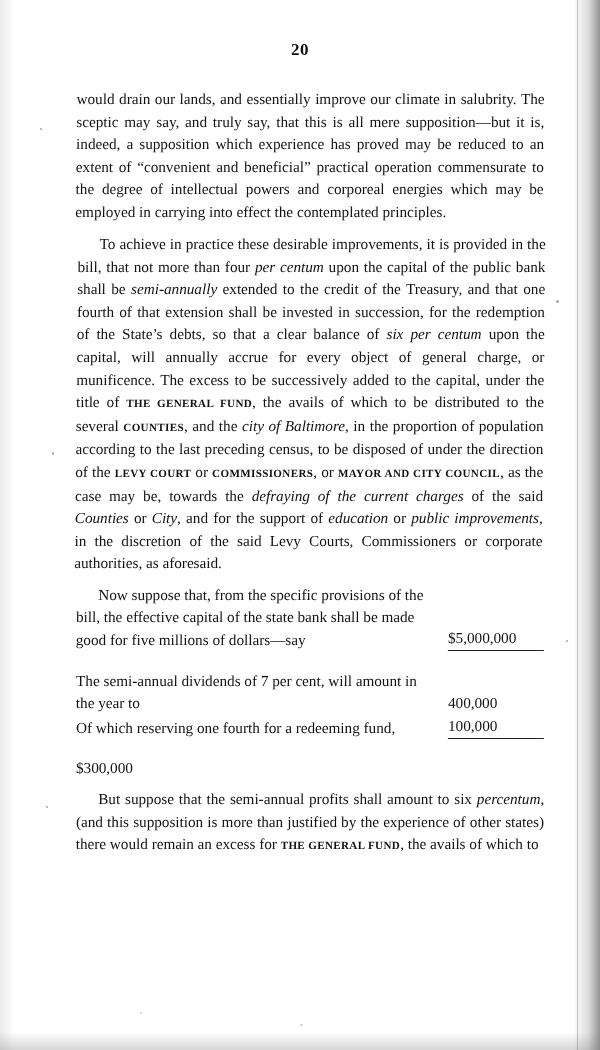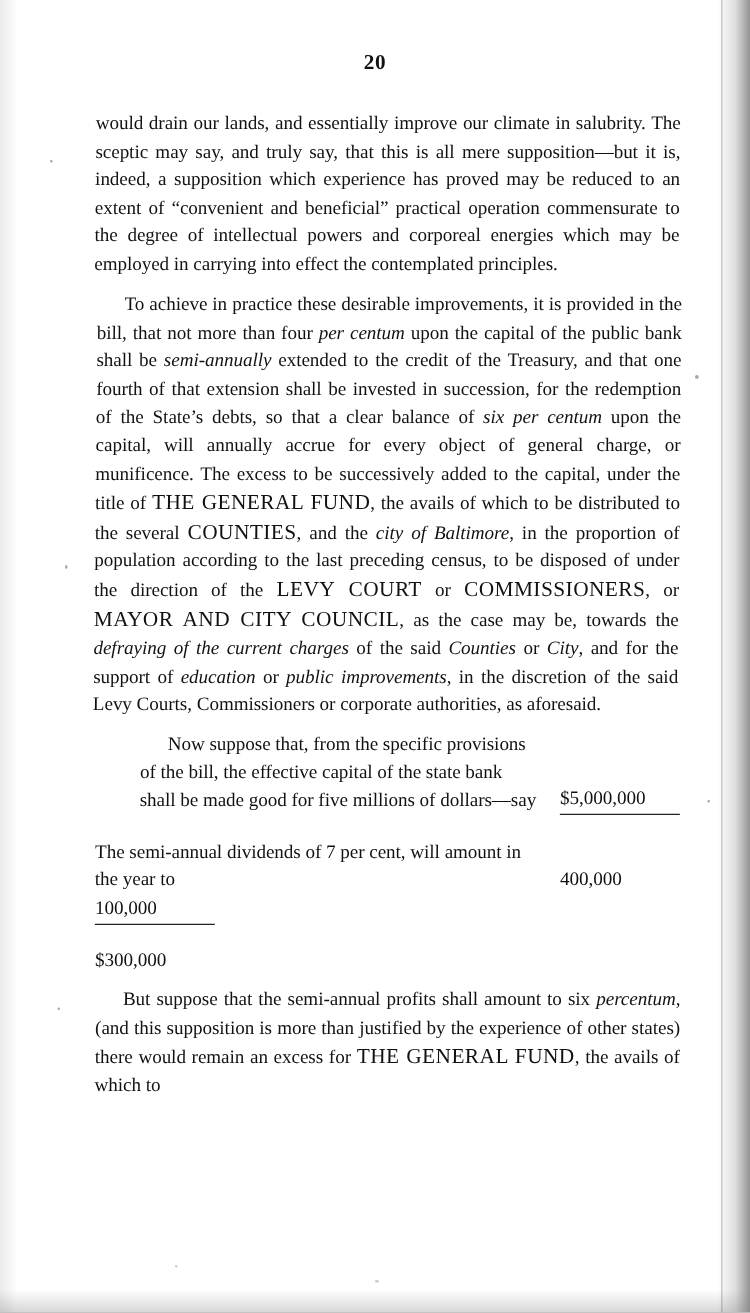--- a/index.html
+++ b/index.html
@@ -74,21 +74,21 @@
     font-size: 15.2px;
     line-height: 22.6px;
     text-align: justify;
     text-justify: inter-word;
     transform: skewX(-0.6deg);
   }
   p.indent { text-indent: 22px; }
   p.gap { margin-top: 9px; }
 
   .i { font-style: italic; }
-  .lg { font-size: 17px; letter-spacing: 0.4px; }
+  .lg { font-size: 11px; letter-spacing: 0.4px; font-weight: bold; }
 
   
   .account {
     margin-top: 10px;
   }
   .acct-row {
     display: flex;
     align-items: flex-end;
     justify-content: space-between;
     font-size: 15.2px;
@@ -142,33 +142,34 @@
   <div class="text-block">
 
     <p>would drain our lands, and essentially improve our climate in salubrity. The sceptic may say, and truly say, that this is all mere supposition—but it is, indeed, a supposition which experience has proved may be reduced to an extent of “convenient and beneficial” practical operation commensurate to the degree of intellectual powers and corporeal energies which may be employed in carrying into effect the contemplated principles.</p>
 
     <p class="indent gap"><span>To achieve in practice these desirable improvements, it is provided in the bill, that not more than four </span><span class="i">per centum</span><span> upon the capital of the public bank shall be </span><span class="i">semi-annually</span><span> extended to the credit of the Treasury, and that one fourth of that extension shall be invested in succession, for the redemption of the State’s debts, so that a clear balance of </span><span class="i">six per centum</span><span> upon the capital, will annually accrue for every object of general charge, or munificence. The excess to be successively added to the capital, under the title of </span><span class="lg">THE GENERAL FUND</span><span>, the avails of which to be distributed to the several </span><span class="lg">COUNTIES</span><span>, and the </span><span class="i">city of Baltimore</span><span>, in the proportion of population according to the last preceding census, to be disposed of under the direction of the </span><span class="lg">LEVY COURT</span><span> or </span><span class="lg">COMMISSIONERS</span><span>, or </span><span class="lg">MAYOR AND CITY COUNCIL</span><span>, as the case may be, towards the </span><span class="i">defraying of the current charges</span><span> of the said </span><span class="i">Counties</span><span> or </span><span class="i">City</span><span>, and for the support of </span><span class="i">education</span><span> or </span><span class="i">public improvements</span><span>, in the discretion of the said Levy Courts, Commissioners or corporate authorities, as aforesaid.</span></p>
 
     <div class="account">
 
       <div class="acct-block">
         <div class="acct-row">
-          <div class="acct-text" style="text-indent:22px;margin-left:36px;">Now suppose that, from the specific provisions of the bill, the effective capital of the state bank shall be made good for five millions of dollars—say</div>
+          <div class="acct-text" style="text-indent:22px;">Now suppose that, from the specific provisions of the bill, the effective capital of the state bank shall be made good for five millions of dollars—say</div>
           <div class="acct-num underline">$5,000,000</div>
         </div>
       </div>
 
       <div class="acct-spacer"></div>
 
       <div class="acct-block">
         <div class="acct-row">
           <div class="acct-text">The semi-annual dividends of 7 per cent, will amount in the year to</div>
           <div class="acct-num">400,000</div>
         </div>
         <div class="acct-row">
+          <div class="acct-text">Of which reserving one fourth for a redeeming fund,</div>
           <div class="acct-num underline">100,000</div>
         </div>
       </div>
 
       <div class="acct-spacer"></div>
 
       <div class="acct-block">
         <div class="acct-row">
           <div class="acct-num">$300,000</div>
         </div>

